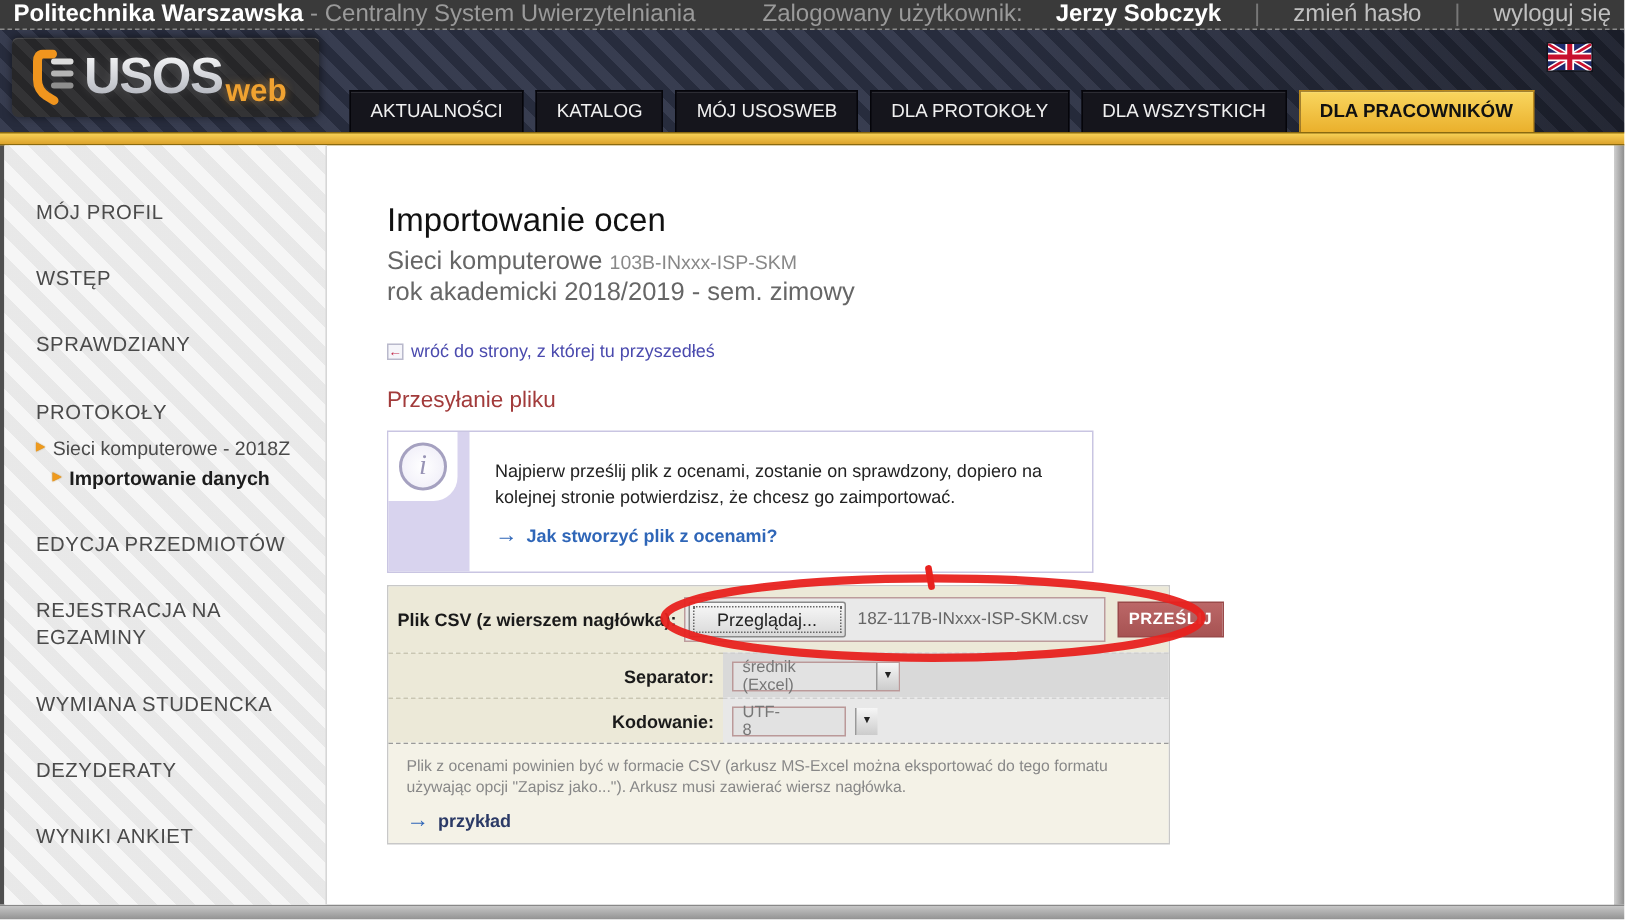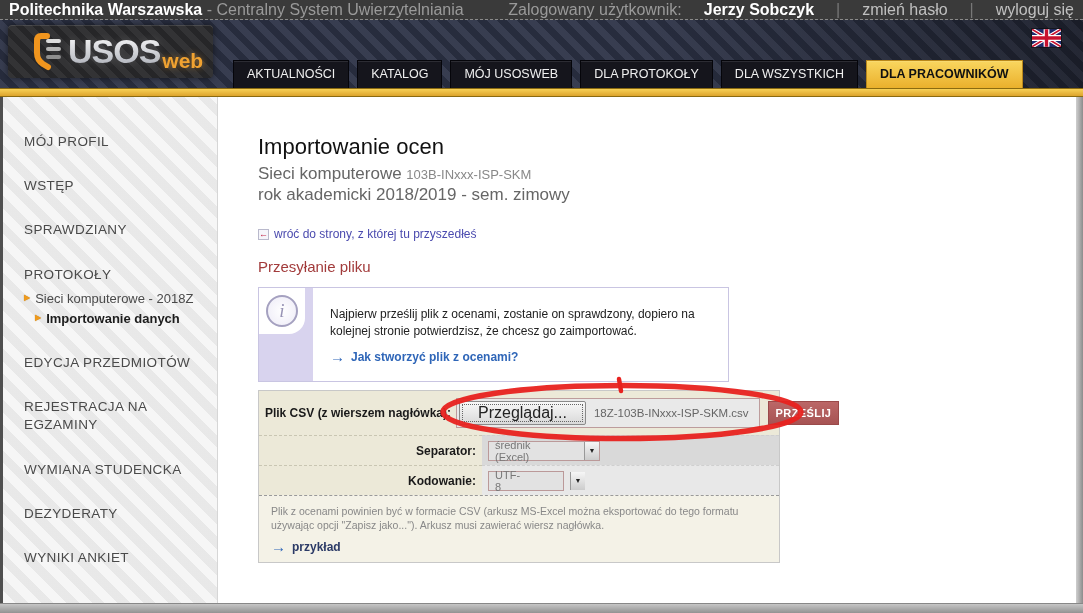--- a/index.html
+++ b/index.html
@@ -25,21 +25,21 @@
   
   .header{height:68px;position:relative;
     background:#2d3347;
     background-image:
       linear-gradient(90deg, rgba(0,0,0,0) 60%, rgba(0,0,0,0.35) 100%),
       repeating-linear-gradient(45deg, rgba(255,255,255,0.05) 0 7px, rgba(0,0,0,0.14) 7px 14px);}
   .logo-box{position:absolute;left:8px;top:5px;width:205px;height:53px;border-radius:4px;
     background:#2b2b2d;
     background-image:repeating-linear-gradient(45deg, rgba(255,255,255,0.04) 0 6px, rgba(0,0,0,0.12) 6px 12px);
     box-shadow:inset 0 1px 0 rgba(255,255,255,0.12), 0 0 6px rgba(0,0,0,0.5);
-    display:flex;align-items:center;padding-left:24px;cursor:pointer;}
+    display:flex;align-items:center;padding-left:12px;cursor:pointer;}
   .logo-mark{width:32px;height:38px;margin-right:4px;}
   .logo-usos{font-size:34px;font-weight:bold;letter-spacing:-1px;
     background:linear-gradient(#ffffff,#9fa3ad);-webkit-background-clip:text;background-clip:text;
     color:transparent;text-shadow:0 0 8px rgba(255,255,255,0.15);}
   .logo-web{font-size:21px;font-weight:bold;color:#f0a231;margin-left:2px;align-self:flex-end;
     padding-bottom:5px;text-shadow:0 0 6px rgba(240,162,49,0.5);}
   .tabs{position:absolute;left:233px;bottom:0;display:flex;gap:8px;}
   .tab{height:28px;line-height:27px;padding:0 13px;font-size:12.5px;color:#f0f0f0;
     background:#15151c;border:1px solid #05050a;border-bottom:none;
     box-shadow:inset 0 1px 0 rgba(255,255,255,0.10);cursor:pointer;white-space:nowrap;}
@@ -98,21 +98,21 @@
   .arrow-link .txt{color:var(--link_blue);font-size:12px;font-weight:bold;}
 
   
   .form-box{margin-top:8px;width:522px;border:1px solid #c8c8c8;}
   .frow{display:flex;align-items:center;}
   .frow1{height:44px;background:var(--label_bg);}
   .flabel{width:192px;flex:none;text-align:right;font-size:12px;font-weight:bold;color:#1a1a1a;
     white-space:nowrap;}
   .file-control{margin-left:5px;height:30px;border:1px solid #bd9c9c;background:#e9e9e9;
     display:flex;align-items:center;padding:0 2px;}
-  .browse-btn{height:24px;padding:0 18px;font-size:16px;color:#222;cursor:pointer;
+  .browse-btn{height:24px;padding:0 18px;font-size:12px;color:#222;cursor:pointer;
     background:linear-gradient(#f8f8f8,#d9d9d9);border:1px solid #8a8a8a;border-radius:2px;
     outline:1px dotted #666;outline-offset:-4px;font-family:inherit;}
   .file-name{font-size:11.5px;color:#666;padding:0 8px;white-space:nowrap;}
   .submit-btn{margin-left:8px;background:linear-gradient(#bb6767,#a75353);color:#fff;
     font-size:11px;font-weight:bold;letter-spacing:0.4px;padding:5px 7px;border:1px solid #9a4a4a;
     cursor:pointer;font-family:inherit;}
   .frow2,.frow3{height:30px;}
   .cell-label{width:223px;flex:none;height:100%;background:var(--label_bg);display:flex;
     align-items:center;justify-content:flex-end;padding-right:6px;font-size:12px;font-weight:bold;color:#1a1a1a;
     border-top:1px dashed #c9c6b2;}
@@ -238,21 +238,21 @@
             <span class="txt">Jak stworzyć plik z ocenami?</span>
           </div>
         </div>
       </div>
 
       <div class="form-box">
         <div class="frow frow1">
           <div class="flabel">Plik CSV (z wierszem nagłówka):</div>
           <div class="file-control">
             <button class="browse-btn">Przeglądaj...</button>
-            <span class="file-name">18Z-103B-INxxx-ISP-SKM.csv</span>
+            <span class="file-name">18Z-117B-INxxx-ISP-SKM.csv</span>
           </div>
           <button class="submit-btn">PRZEŚLIJ</button>
         </div>
         <div class="frow frow2">
           <div class="cell-label">Separator:</div>
           <div class="cell-value">
             <div class="select sel-sep">
               <span class="sel-txt">średnik (Excel)</span>
               <span class="sel-arrow">▼</span>
             </div>

